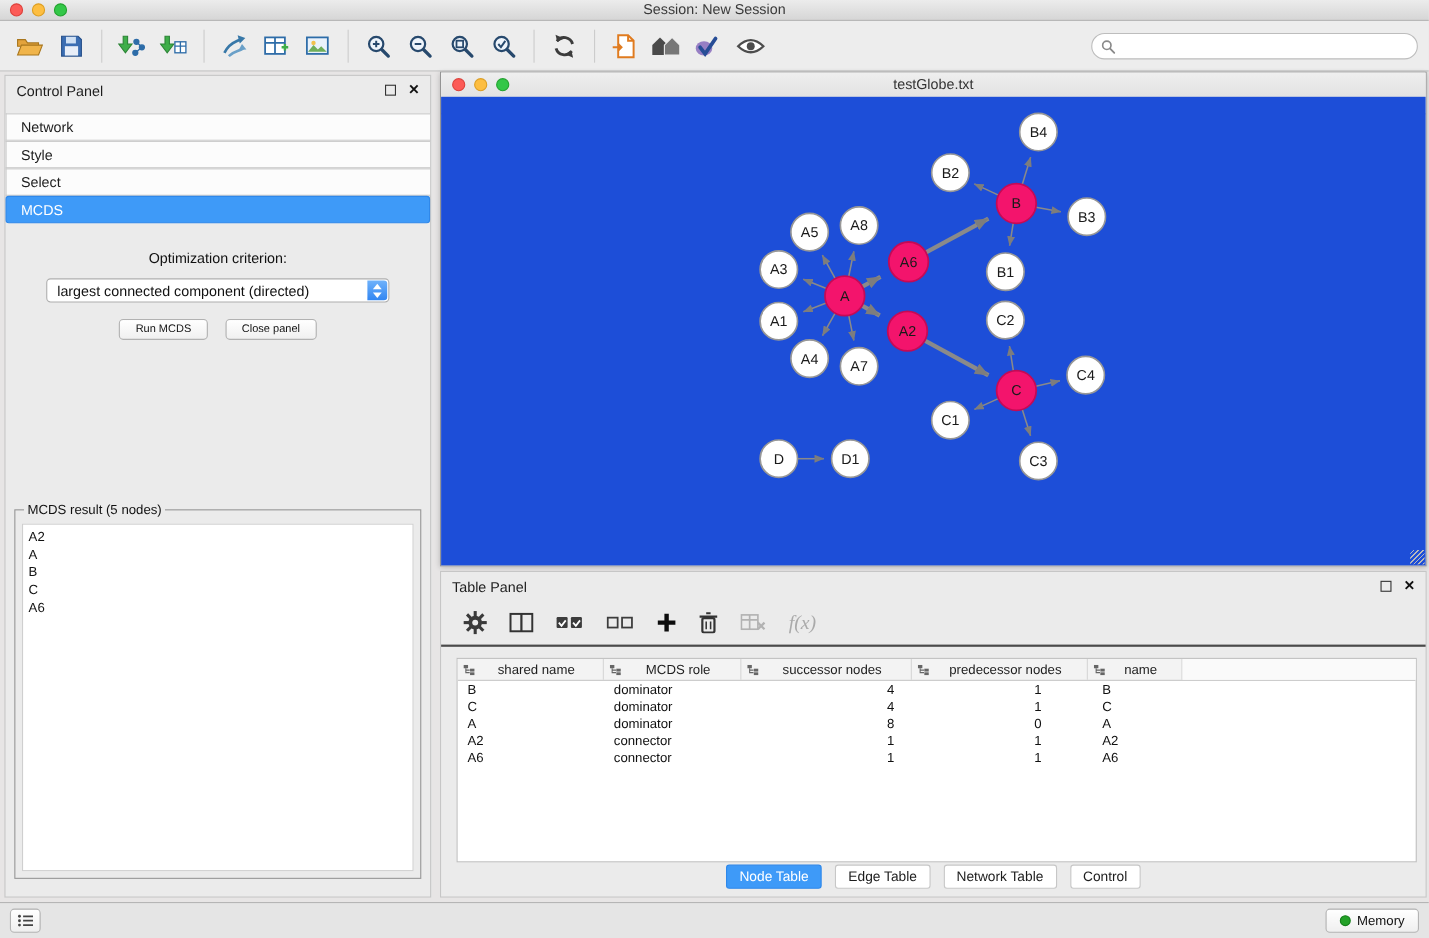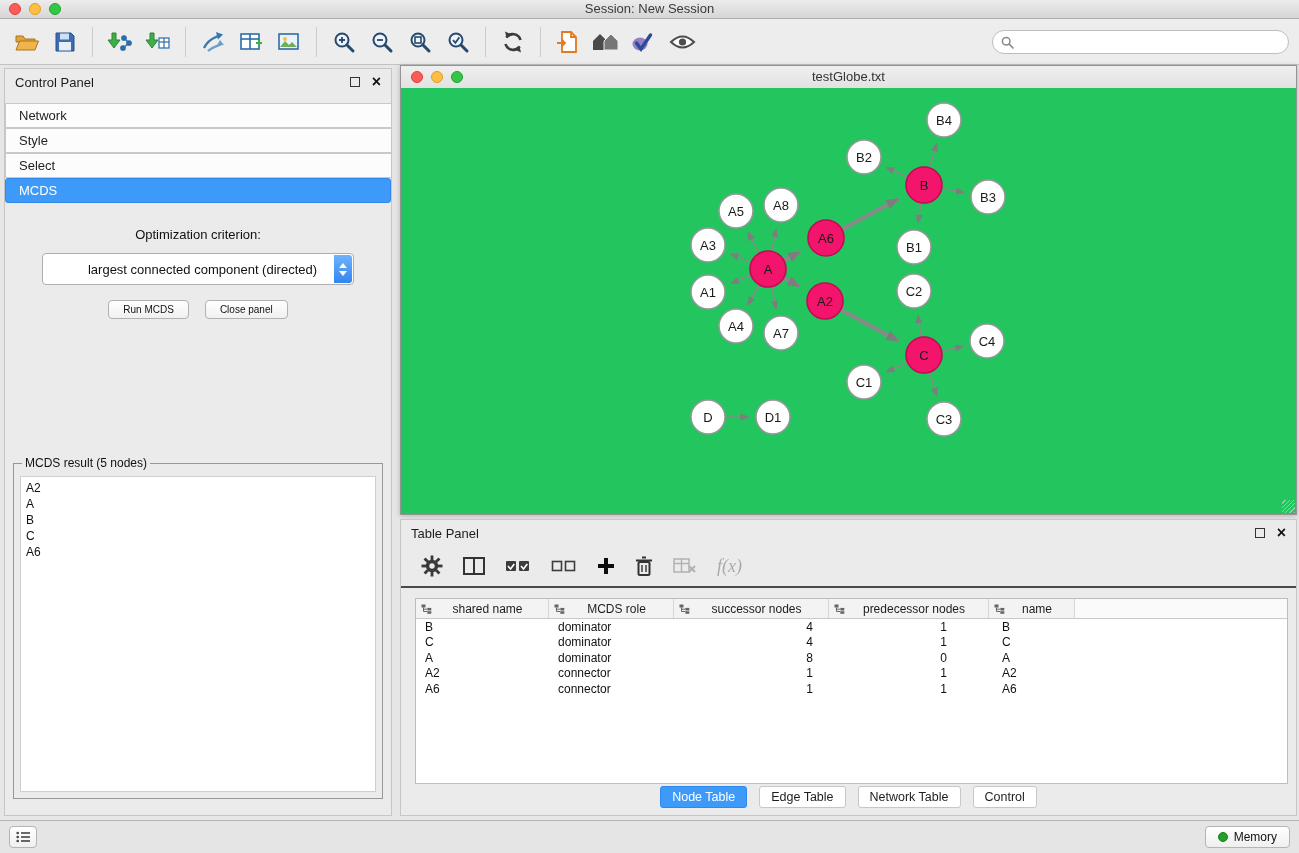--- a/index.html
+++ b/index.html
@@ -38,23 +38,23 @@
 
   
   .control-panel { position:absolute; left:4px; top:68px; width:388px; height:748px;
     background:#ebebeb; border:1px solid #c6c6c6; }
   .cp-tabs { display:flex; justify-content:center; margin-top:8px;flex-direction:column; }
   .cp-tab { font-size:13px; padding:4px 13px; background:#fcfcfc; color:#1d1d1d;
     border:1px solid #c9c9c9; border-right:none; cursor:default; }
   .cp-tab:last-child { border-right:1px solid #c9c9c9; }
   .cp-tab.active { background:#3e9af8; color:#fff; border-color:#2f88ea; border-radius:3px; }
   .opt-label { text-align:center; font-size:13px; color:#111; margin-top:24px; }
-  .combo { width:312px; height:32px; margin:11px auto 0; background:#fff;
+  .combo { width:312px; height:22px; margin:11px auto 0; background:#fff;
     border:1px solid #aeaeae; border-radius:4px; position:relative;
-    font-size:13px; color:#111; display:flex; align-items:center; padding-left:9px; cursor:default;justify-content:center; }
+    font-size:13px; color:#111; display:flex; align-items:center; padding-left:9px; cursor:default; }
   .combo .stepper { position:absolute; right:1px; top:1px; bottom:1px; width:18px;
     background:linear-gradient(#6fb2fb,#3286f2); border-radius:0 3px 3px 0;
     display:flex; flex-direction:column; align-items:center; justify-content:center; gap:3px; }
   .step-up { width:0; height:0; border-left:4px solid transparent; border-right:4px solid transparent;
     border-bottom:5px solid #fff; }
   .step-down { width:0; height:0; border-left:4px solid transparent; border-right:4px solid transparent;
     border-top:5px solid #fff; }
   .btn-row { display:flex; justify-content:center; gap:16px; margin-top:15px; }
   .push-btn { font-size:10px; padding:3px 14px; color:#111;
     background:linear-gradient(#ffffff,#f0f0f0); border:1px solid #b2b2b2; border-radius:4px; cursor:default; }
@@ -65,21 +65,21 @@
     padding:3px 5px; overflow:hidden; }
   .result-item { font-size:12px; line-height:16px; color:#111; cursor:default; }
 
   
   .net-window { position:absolute; left:400px; top:65px; width:897px; height:450px;
     border:1px solid #949494; background:#fff; box-shadow:0 1px 5px rgba(0,0,0,0.22); }
   .net-titlebar { height:38px; background:linear-gradient(#efefef,#d9d9d9);
     border-bottom:1px solid #ababab; position:relative; text-align:center;
     font-size:13px; line-height:21px; color:#333; }
   .net-lights { position:absolute; left:10px; top:5px; display:flex; gap:8px; }
-  .net-content { position:absolute; top:22px; left:0; right:0; bottom:0; background:#22c55e; }
+  .net-content { position:absolute; top:22px; left:0; right:0; bottom:0; background:#1d4ed8; }
   .resize-corner { position:absolute; right:1px; bottom:1px; width:13px; height:13px;
     background:repeating-linear-gradient(135deg, transparent 0 2px, #b9b9b9 2px 3px); cursor:default; }
 
   
   .table-panel { position:absolute; left:400px; top:519px; width:897px; height:297px;
     background:#ebebeb; border:1px solid #c6c6c6; }
   .tp-toolbar { height:42px; display:flex; align-items:center; gap:20px; padding:0 20px;
     border-bottom:2px solid #4a4a4a; }
   .tp-tool { display:flex; align-items:center; justify-content:center; cursor:default; }
   .fx-label { font-family:"Liberation Serif", serif; font-style:italic; font-size:18px; color:#aaaaaa; }

